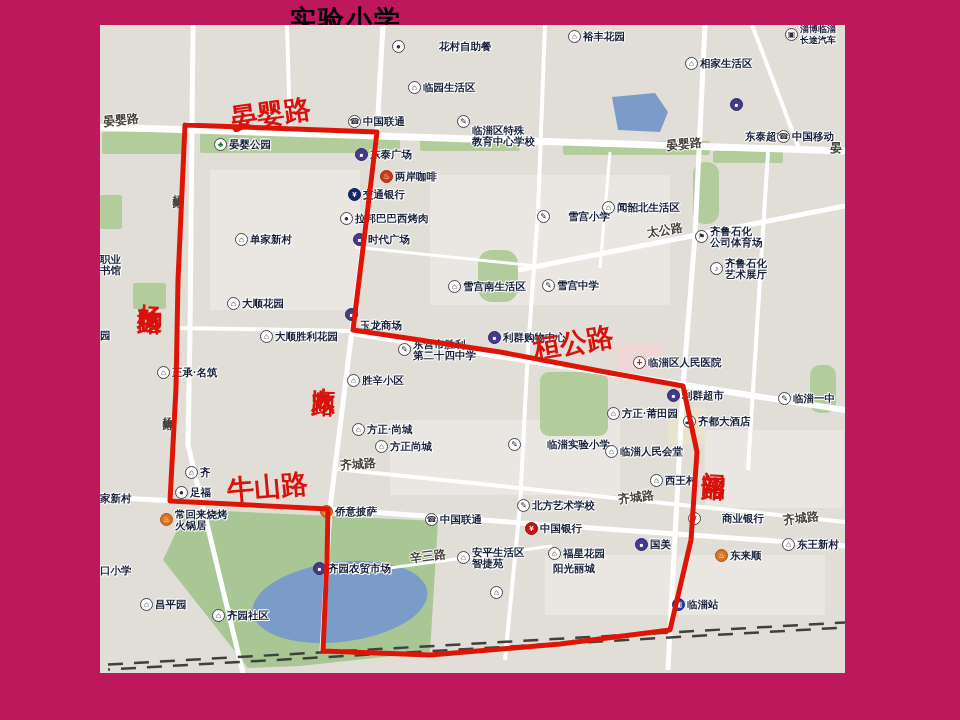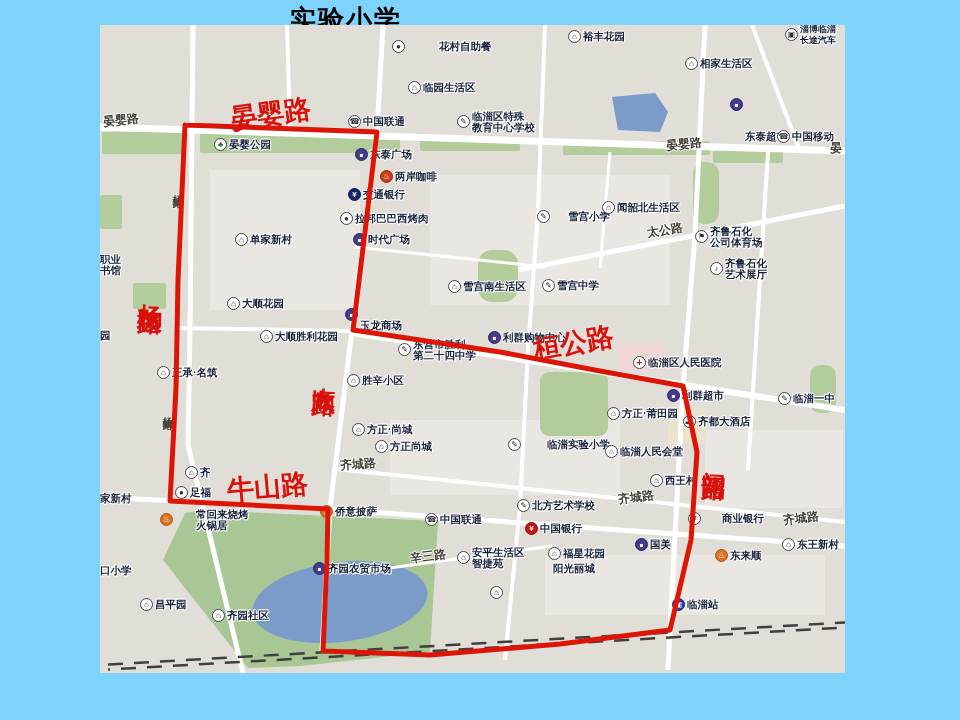--- a/index.html
+++ b/index.html
@@ -1,16 +1,16 @@
 <!DOCTYPE html>
 <html><head>
 <meta charset="utf-8">
 <style>
   html,body{margin:0;padding:0;background:#fff;}
-  #stage{position:relative;width:960px;height:720px;background:#7dd3fc;overflow:hidden;
+  #stage{position:relative;width:960px;height:720px;background:#be185d;overflow:hidden;
          font-family:"Liberation Sans","DejaVu Sans",sans-serif;}
   #page-title{position:absolute;left:290px;top:2px;font-size:26px;font-weight:bold;color:#000;
          font-family:"DejaVu Serif","Liberation Serif",serif;letter-spacing:2px;}
   #map{position:absolute;left:100px;top:25px;width:745px;height:648px;background:#e1ded8;overflow:hidden;}
   #map svg{position:absolute;left:0;top:0;}
   #poi-layer,#overlay-layer,#redlabel-layer{position:absolute;left:0;top:0;width:745px;height:648px;}
   .poi{position:absolute;}
   .poi-icon{position:absolute;width:13px;height:13px;border-radius:50%;border:1.5px solid #42424c;
         background:#fff;box-sizing:border-box;display:flex;align-items:center;justify-content:center;
         font-size:8px;line-height:1;color:#2e2e36;font-weight:bold;}
@@ -118,21 +118,21 @@
           </div>
         </div>
         <div class="poi">
           <span class="poi-icon ic-telecom" style="left: 248px; top: 90px;">☎</span>
           <div class="poi-text" style="left: 263px; top: 91px;">
             <div>中国联通</div>
           </div>
         </div>
         <div class="poi">
           <span class="poi-icon ic-school" style="left: 357px; top: 90px;">✎</span>
-          <div class="poi-text" style="left: 372px; top: 86px;">
+          <div class="poi-text" style="left: 372px; top: 100px;">
             <div>临淄区特殊</div>
             <div>教育中心学校</div>
           </div>
         </div>
         <div class="poi">
           <span class="poi-icon ic-telecom" style="left: 677px; top: 105px;">☎</span>
           <div class="poi-text" style="left: 692px; top: 106px;">
             <div>中国移动</div>
           </div>
         </div>
@@ -326,21 +326,21 @@
           </div>
         </div>
         <div class="poi">
           <span class="poi-icon ic-dot" style="left: 75px; top: 461px;">●</span>
           <div class="poi-text" style="left: 90px; top: 462px;">
             <div>足福</div>
           </div>
         </div>
         <div class="poi">
           <span class="poi-icon ic-orange" style="left: 60px; top: 488px;">♨</span>
-          <div class="poi-text" style="left: 75px; top: 484px; margin-left: 21px;">
+          <div class="poi-text" style="left: 75px; top: 484px;">
             <div>常回来烧烤</div>
             <div>火锅居</div>
           </div>
         </div>
         <div class="poi">
           <span class="poi-icon ic-orange" style="left: 220px; top: 480px;">♨</span>
           <div class="poi-text" style="left: 235px; top: 481px;">
             <div>侨意披萨</div>
           </div>
         </div>

